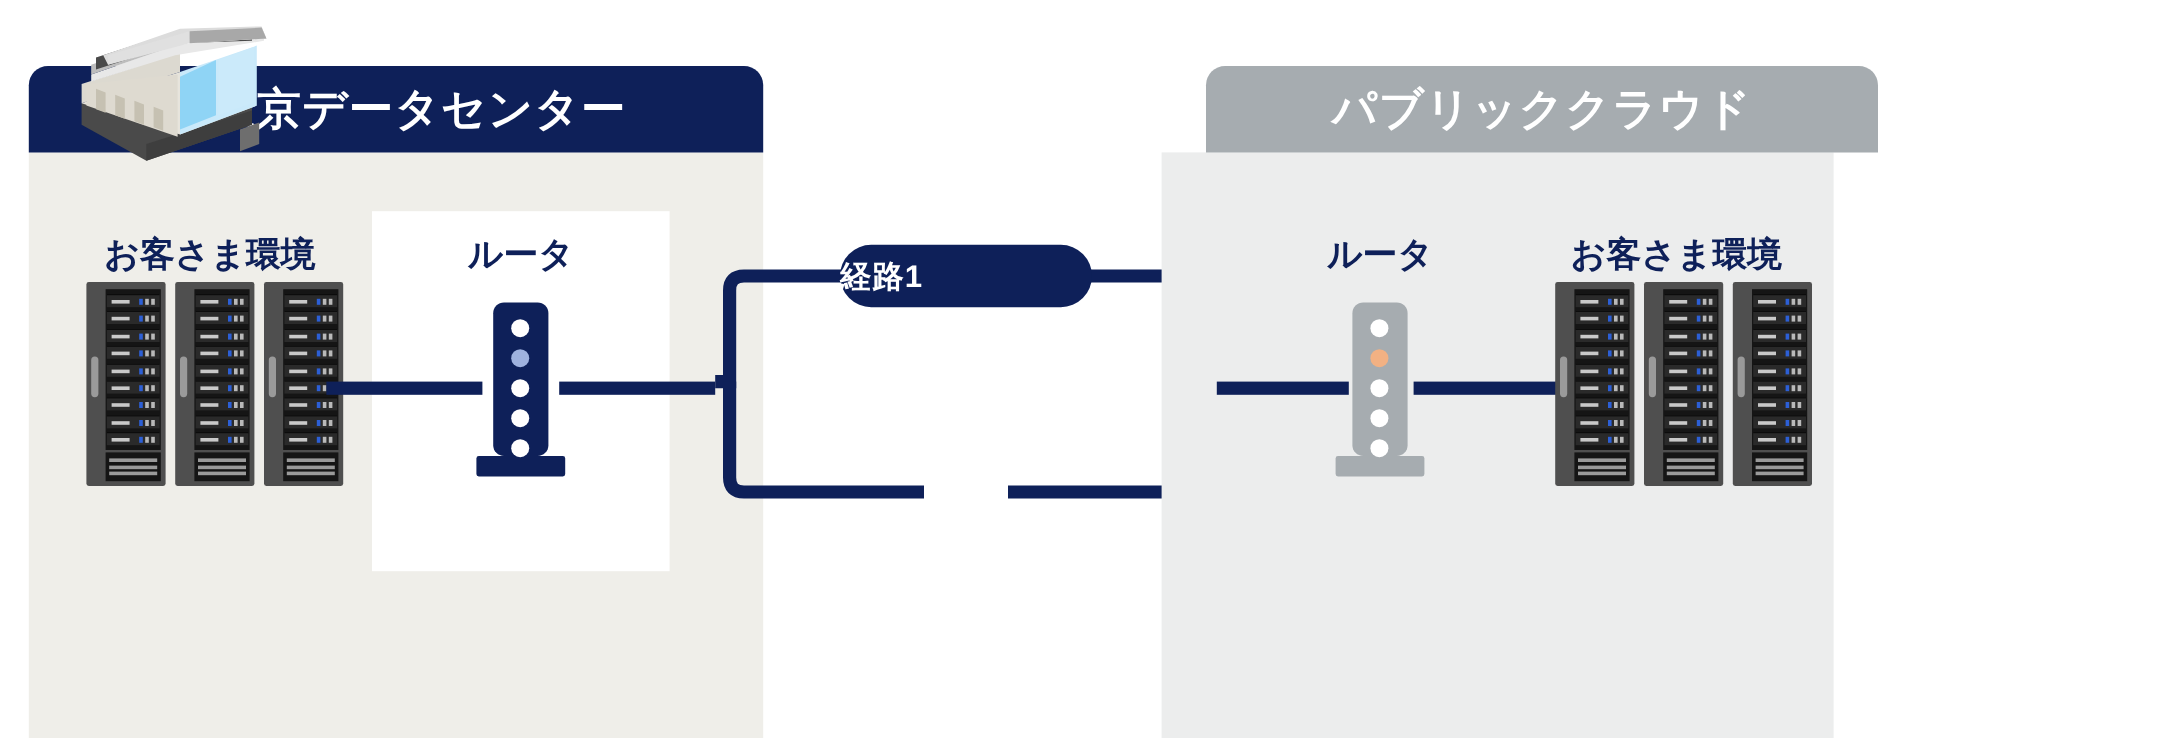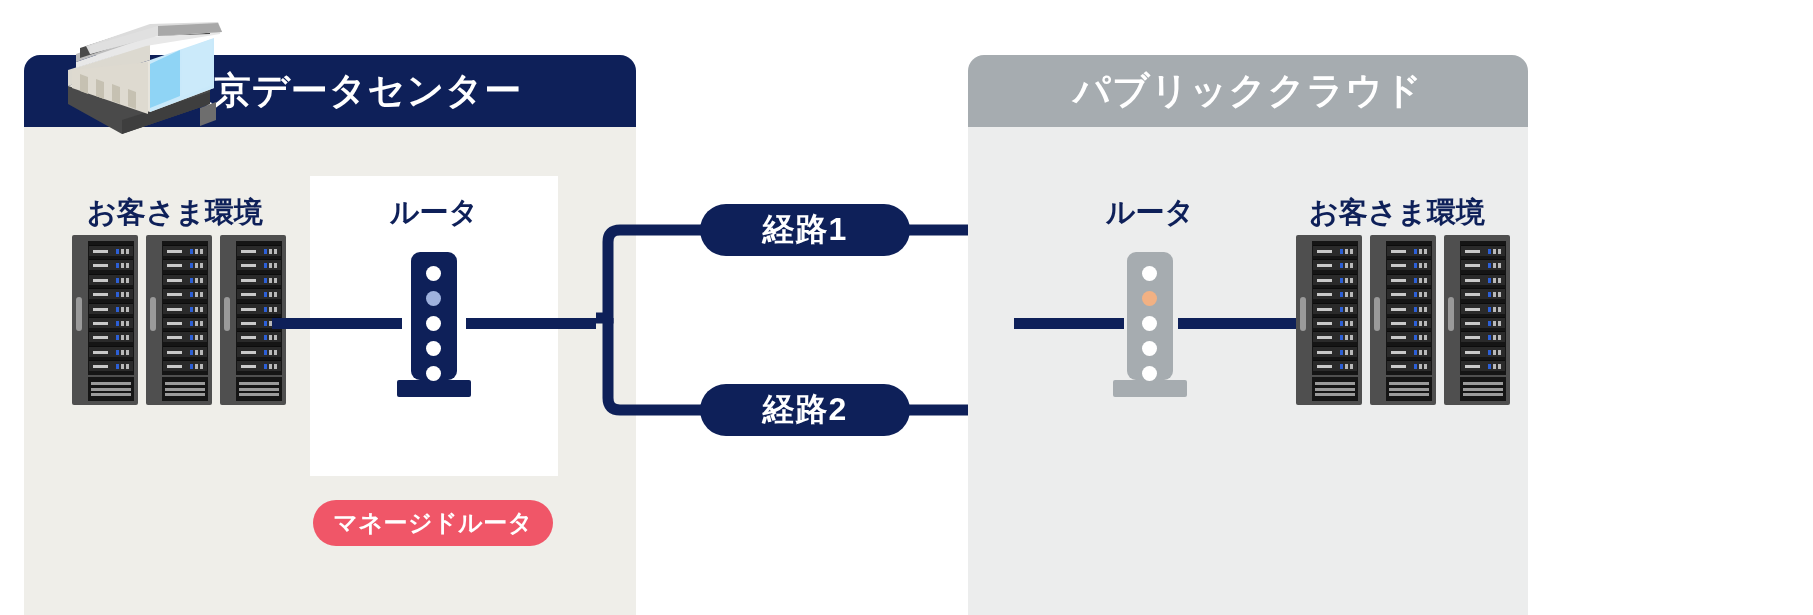--- a/index.html
+++ b/index.html
@@ -14,21 +14,21 @@
               border-radius:16px 16px 0 0;
               display:flex;align-items:center;justify-content:center;
               color:#ffffff;font-size:37px;font-weight:700;letter-spacing:1px;}
   .panel-body{position:absolute;left:0;width:100%;}
 
   #dc-panel{left:24px;top:55px;width:612px;height:560px;}
   #dc-panel .panel-head{height:72px;background:#0E2059;}
   #dc-panel .panel-body{top:72px;height:488px;background:#EFEEE9;}
 
   #cloud-panel{left:968px;top:55px;width:560px;height:560px;}
-  #cloud-panel .panel-head{height:72px;background:#A6ACB0;}
+  #cloud-panel .panel-head{height:72px;background:#A6ACB0;margin-left:37px;}
   #cloud-panel .panel-body{top:72px;height:488px;background:#ECEDED;}
 
   
   #router-card{position:absolute;left:310px;top:176px;width:248px;height:300px;
                background:#ffffff;}
 
   
   #building-icon{position:absolute;left:50px;top:8px;width:180px;height:140px;}
 
   
@@ -65,22 +65,22 @@
   .router .dot{position:absolute;left:29px;width:15px;height:15px;
         border-radius:50%;background:#ffffff;}
 
   
   .line{position:absolute;background:#0E2059;}
   .hline{height:11px;}
   #route-svg{position:absolute;left:590px;top:200px;width:430px;height:240px;}
 
   
   .pill{position:absolute;background:#0E2059;color:#ffffff;border-radius:999px;
-        display:flex;align-items:center;justify-content:center;
-        font-size:32px;font-weight:700;letter-spacing:1px;}
+        display:flex;align-items:center;justify-content:flex-start;
+        font-size:26px;font-weight:700;letter-spacing:1px;}
 
   
   #managed-badge{position:absolute;left:313px;top:500px;width:240px;height:46px;
         background:#F05668;color:#ffffff;border-radius:999px;
         display:flex;align-items:center;justify-content:center;
         font-size:24px;font-weight:700;letter-spacing:0.5px;}
 </style>
 </head>
 <body>
 
@@ -383,42 +383,36 @@
   <div class="router" id="router-left" style="left:397px;top:252px;width:74px;height:145px;">
     <div class="tower" style="background:#0E2059;"></div>
     <div class="foot" style="background:#0E2059;"></div>
     <div class="dot" style="top:14px;"></div>
     <div class="dot" style="top:39px;background:#9FB2DE;"></div>
     <div class="dot" style="top:64px;"></div>
     <div class="dot" style="top:89px;"></div>
     <div class="dot" style="top:114px;"></div>
   </div>
 
-  <div id="managed-badge">
-    <span>マネージドルータ</span>
-  </div>
 
   <div class="line hline" style="left:272px;top:318px;width:130px;"></div>
   <div class="line hline" style="left:466px;top:318px;width:130px;"></div>
 
   <svg id="route-svg" viewBox="0 0 430 240">
 
     <path d="M6,118 L18,118 L18,42 Q18,30 30,30 L180,30" fill="none" stroke="#0E2059" stroke-width="11" stroke-linecap="butt"></path>
     <path d="M18,118 L18,198 Q18,210 30,210 L180,210" fill="none" stroke="#0E2059" stroke-width="11" stroke-linecap="butt"></path>
 
     <path d="M250,30 L400,30 Q412,30 412,42 L412,118" fill="none" stroke="#0E2059" stroke-width="11" stroke-linecap="butt"></path>
     <path d="M250,210 L400,210 Q412,210 412,198 L412,118" fill="none" stroke="#0E2059" stroke-width="11" stroke-linecap="butt"></path>
     <path d="M412,118 L428,118" fill="none" stroke="#0E2059" stroke-width="11" stroke-linecap="butt"></path>
   </svg>
 
   <div class="pill" style="left:700px;top:204px;width:210px;height:52px;">
     <span>経路1</span>
-  </div>
-  <div class="pill" style="left:700px;top:384px;width:210px;height:52px;">
-    <span>経路2</span>
   </div>
 
   <div class="panel" id="cloud-panel">
     <div class="panel-body"></div>
     <div class="panel-head">
       <span>パブリッククラウド</span>
     </div>
   </div>
 
   <div class="line hline" style="left:1014px;top:318px;width:110px;"></div>

